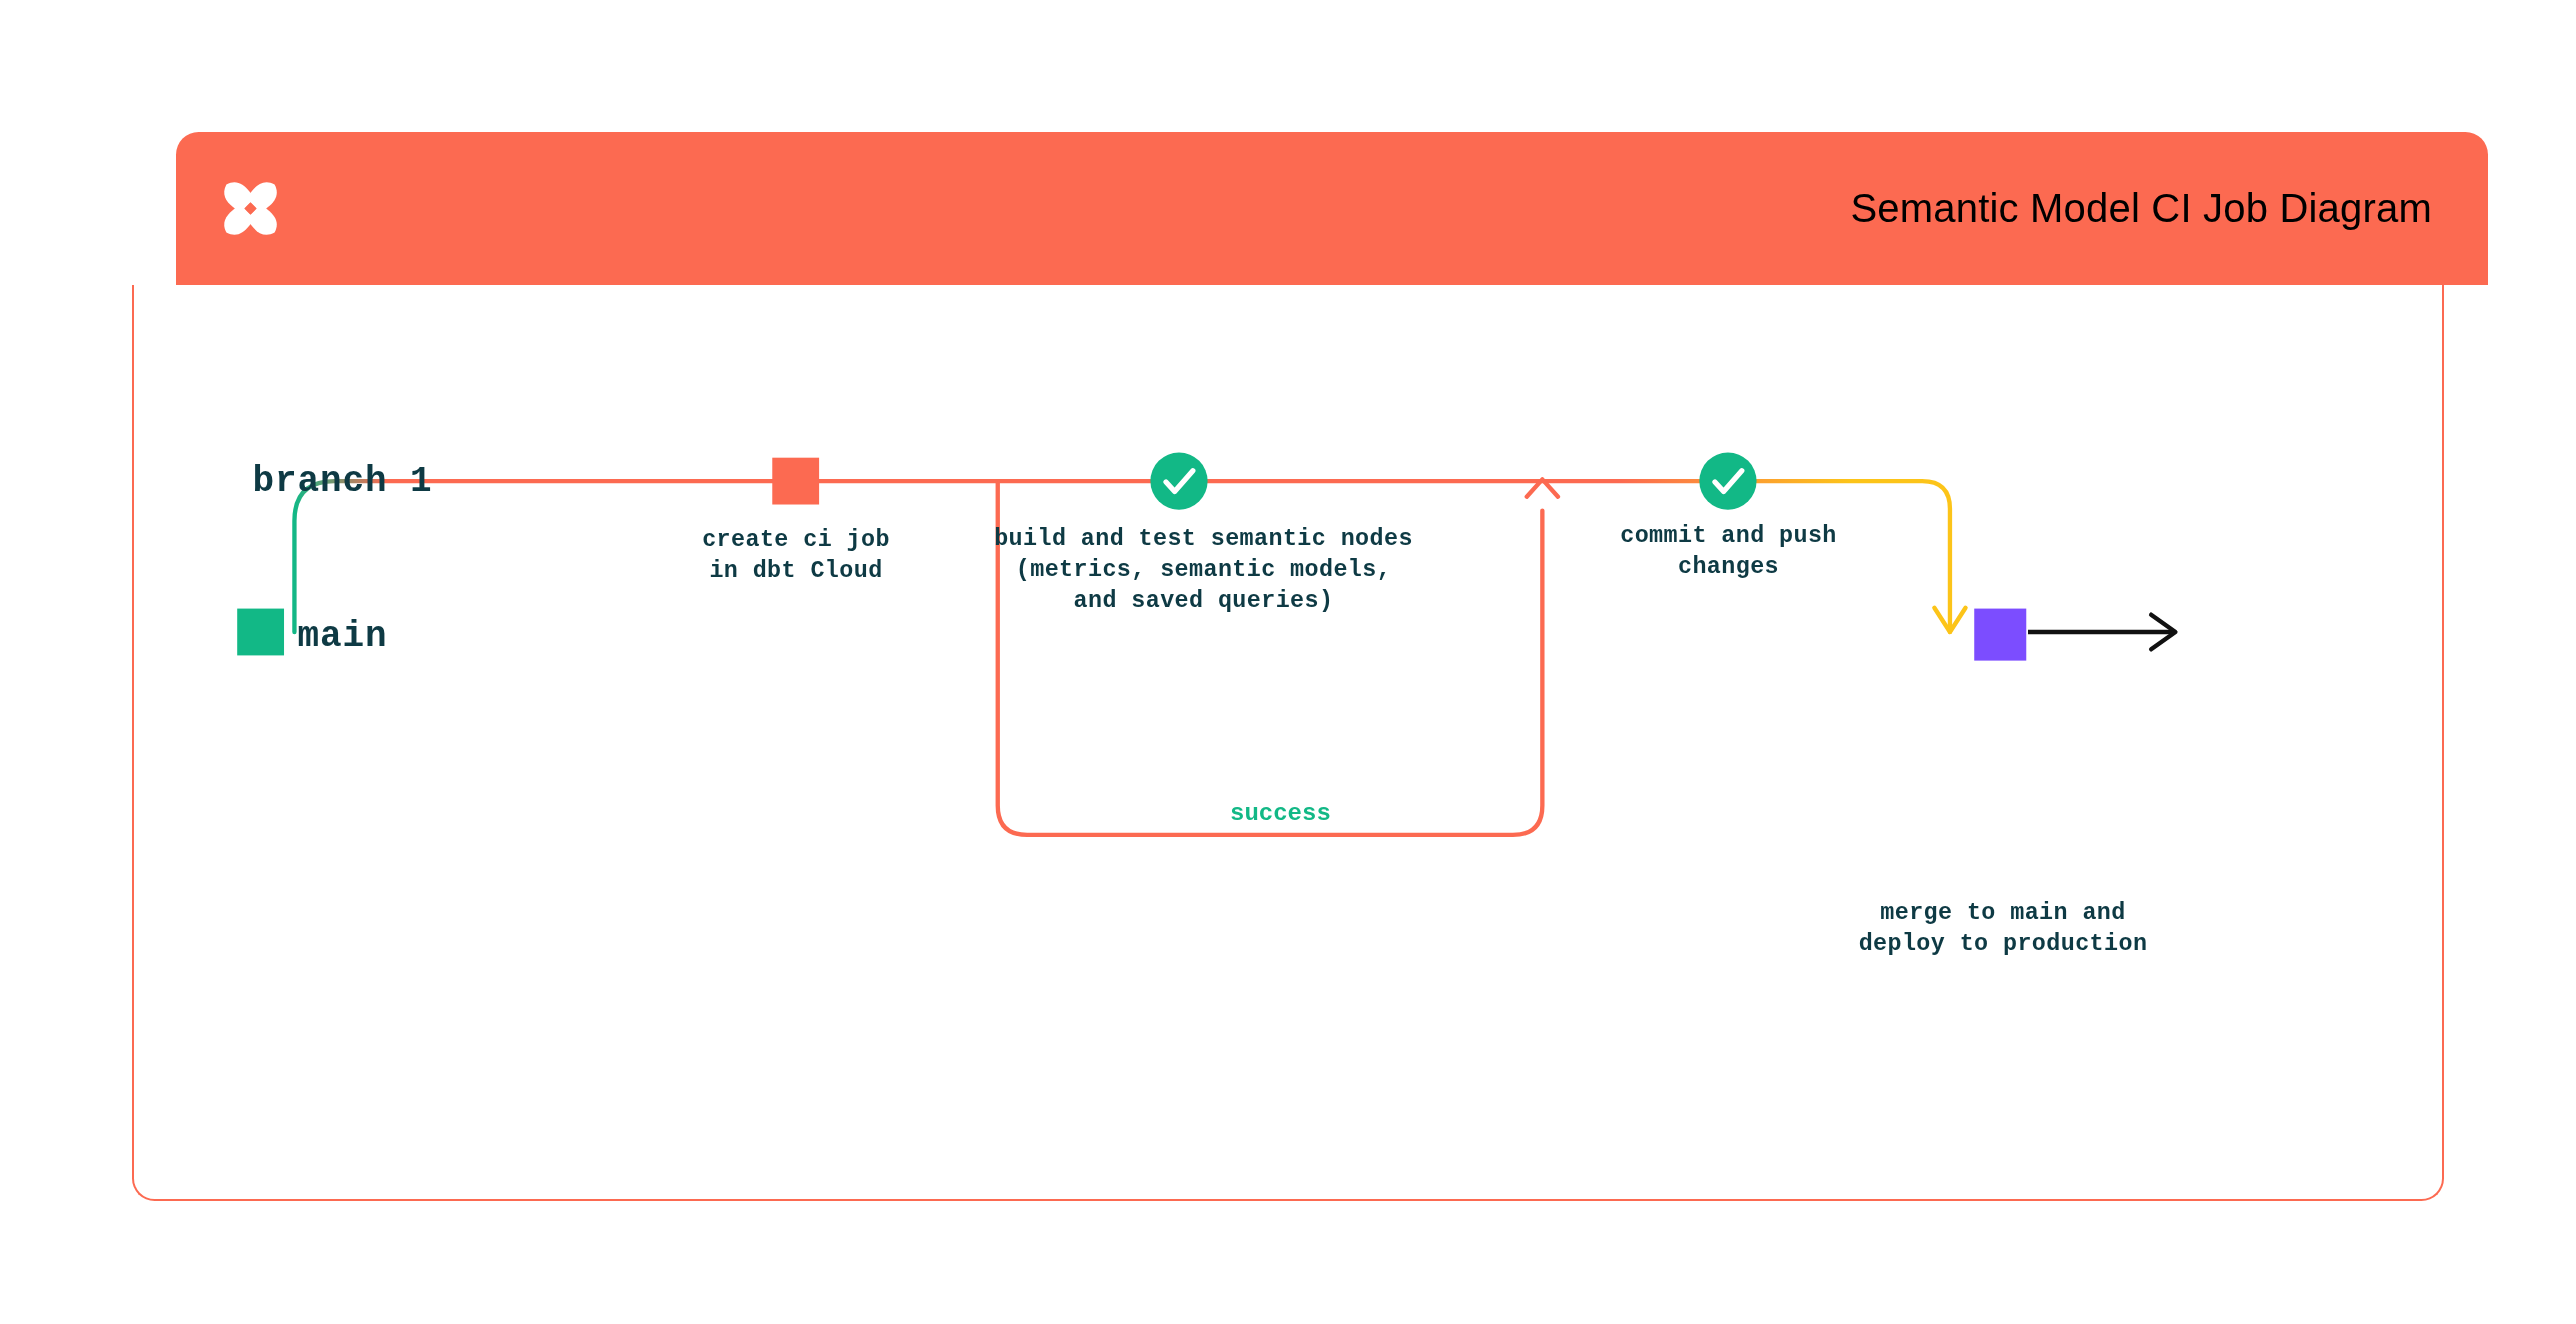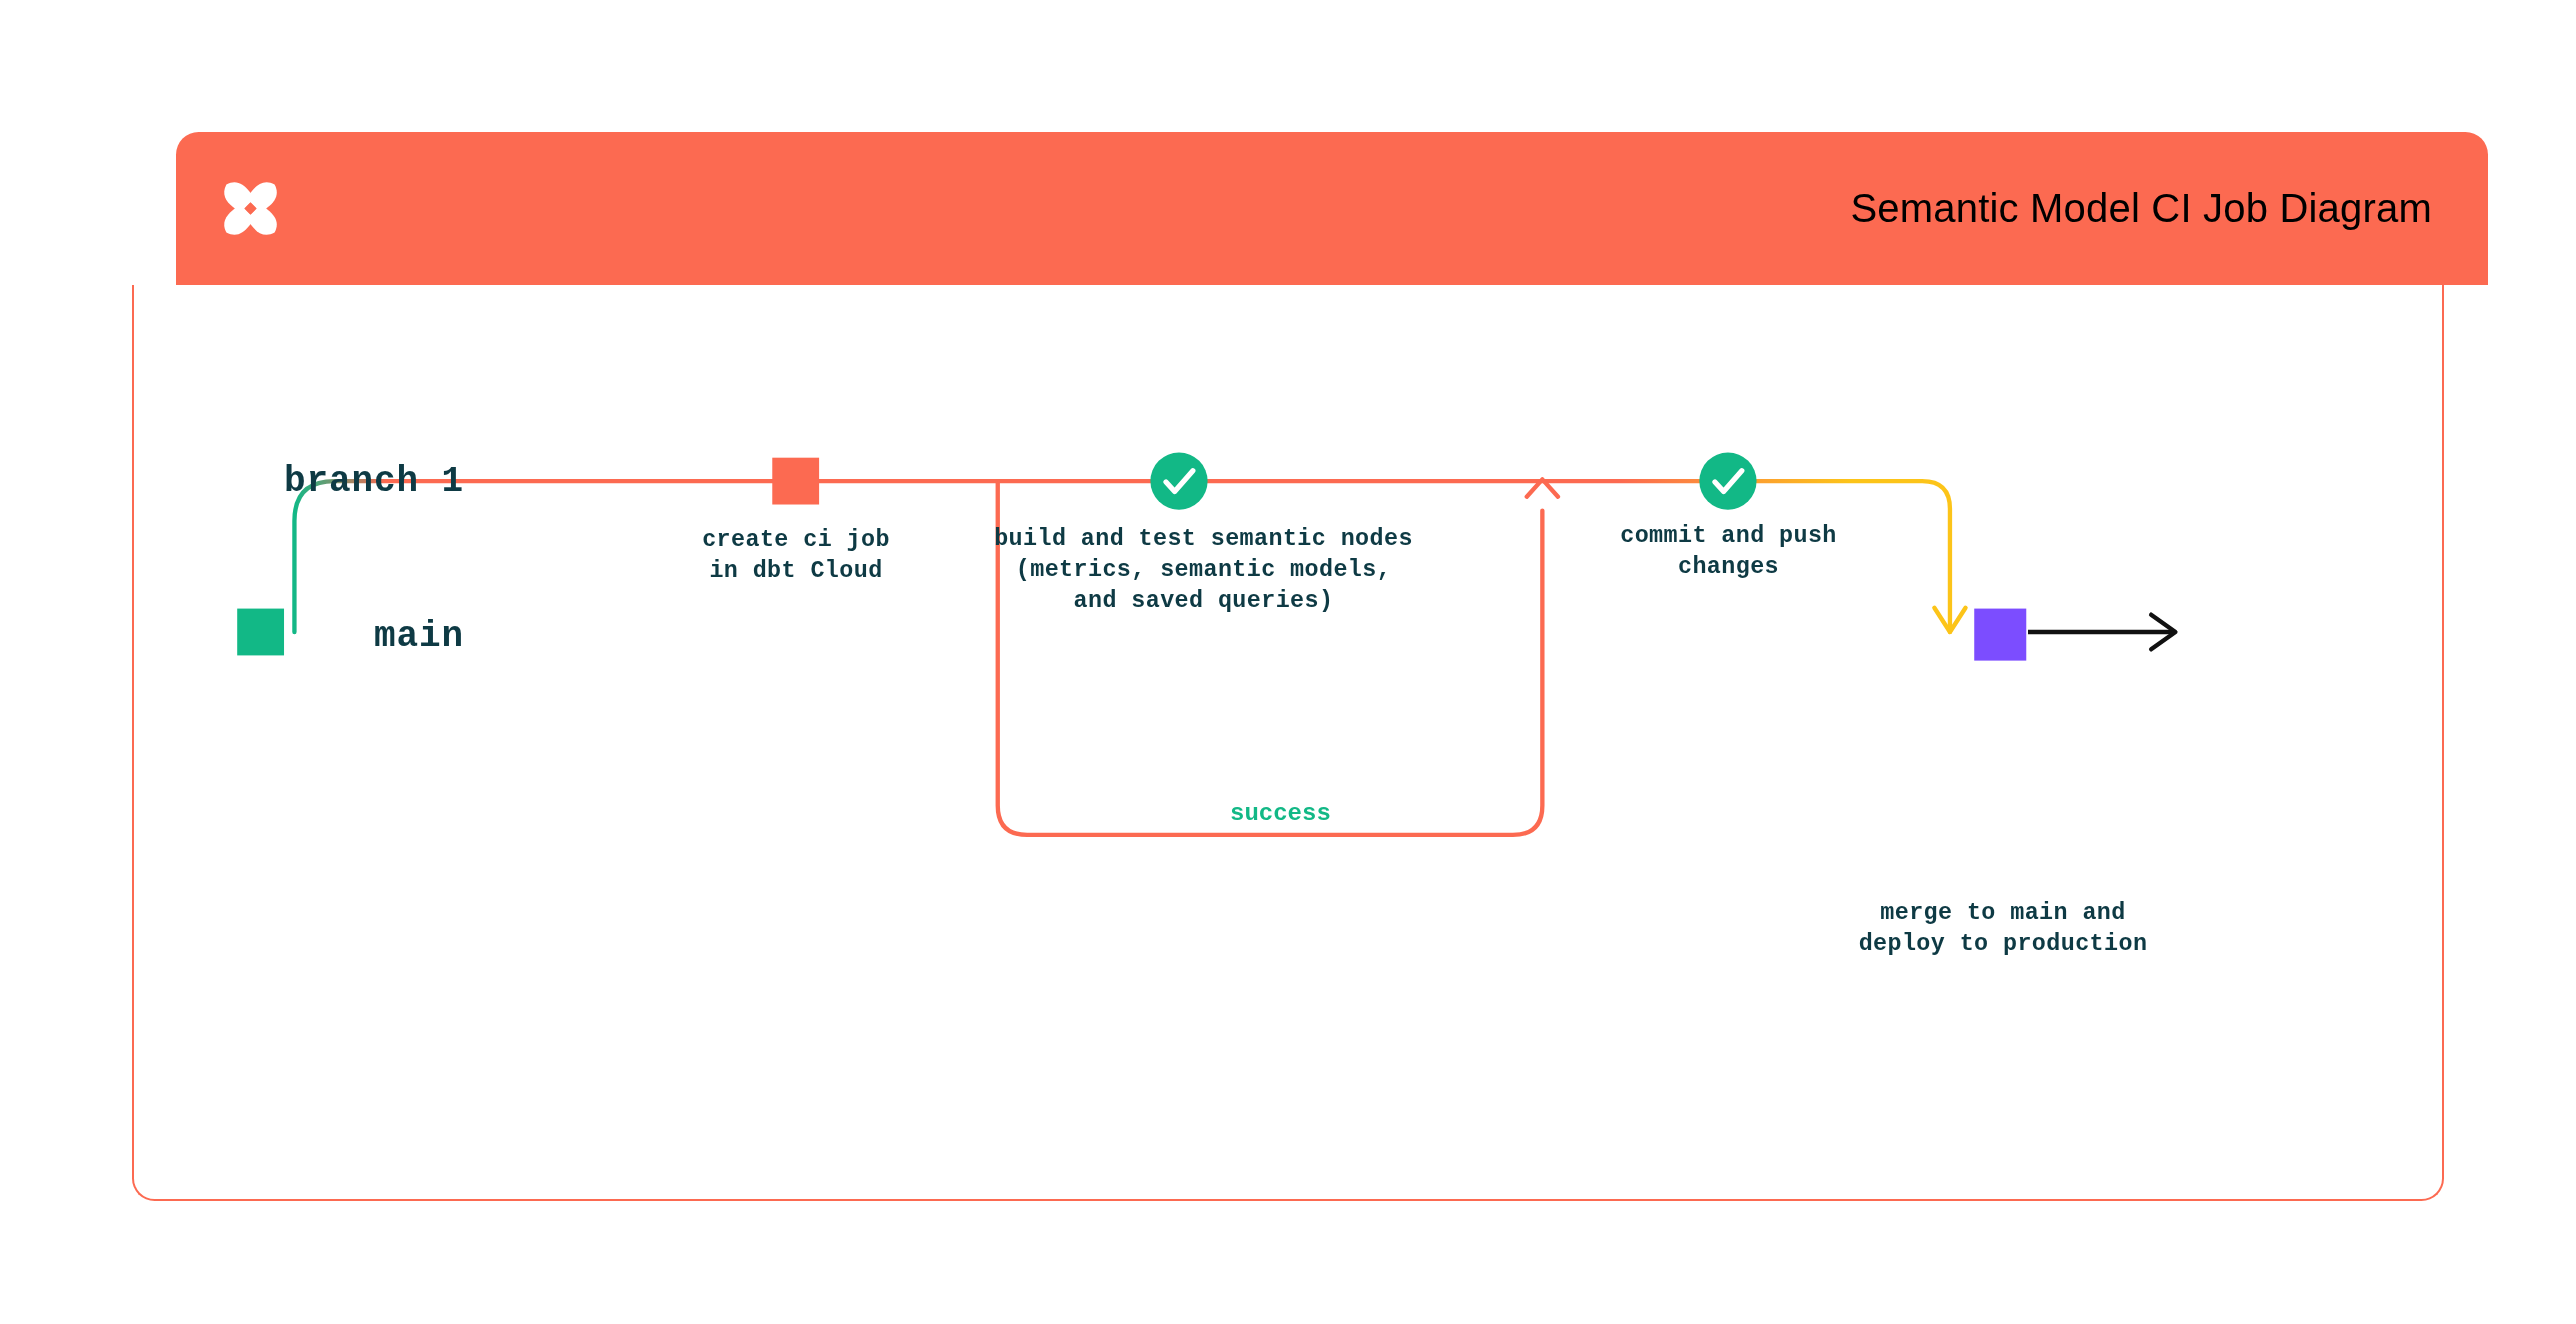--- a/index.html
+++ b/index.html
@@ -91,21 +91,20 @@
     font-weight: bold;
     color: #0E3A44;
     white-space: pre;
     line-height: 1.32;
     text-align: center;
   }
 
   .branch-name {
     font-size: 36px;
     letter-spacing: 0.9px;
-    text-align: right;
     white-space: nowrap;
   }
 
   .node-caption {
     font-size: 23.4px;
     letter-spacing: 0.4px;
   }
 
   .success-lbl {
     position: absolute;

